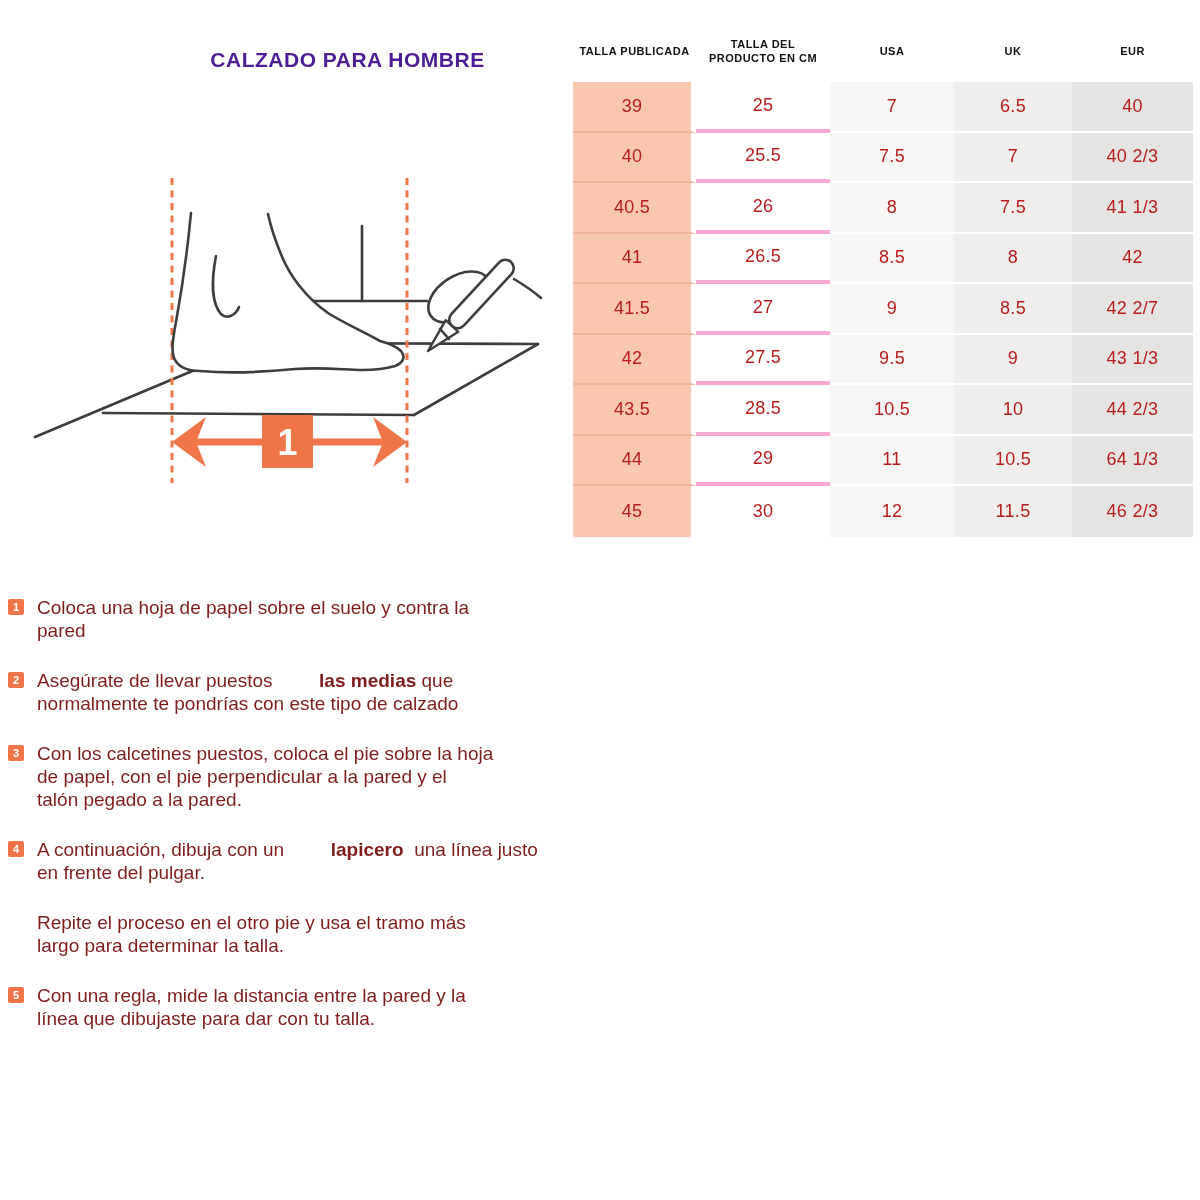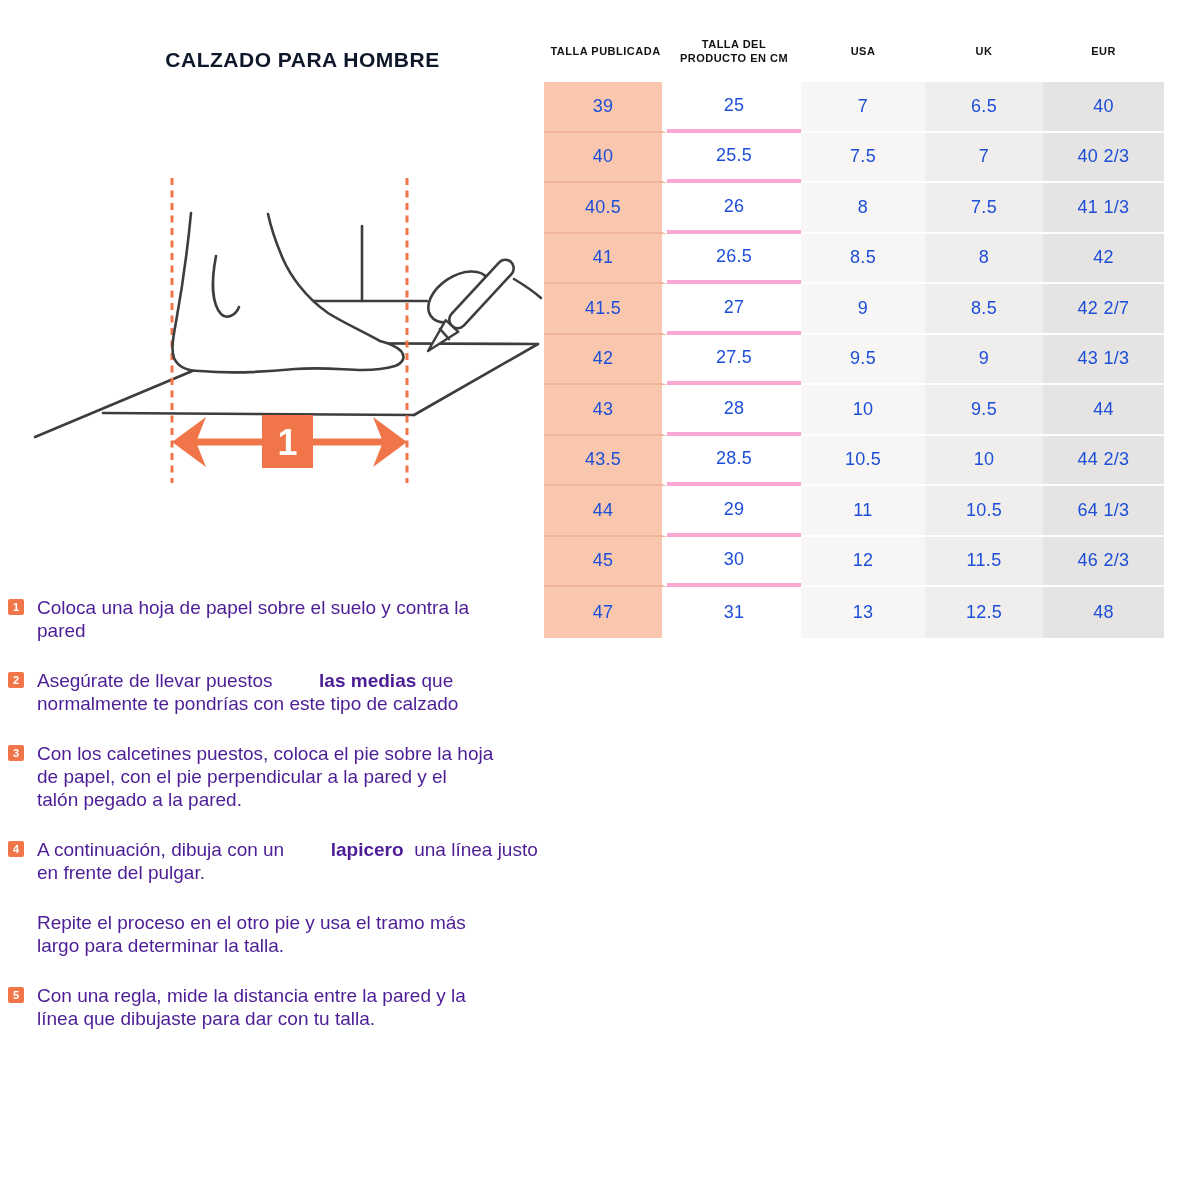--- a/index.html
+++ b/index.html
@@ -3,56 +3,56 @@
 <meta charset="utf-8">
 <style>
   html,body{margin:0;padding:0;background:#fff;}
   .page{
     position:relative;width:1200px;height:1200px;background:#ffffff;overflow:hidden;
     font-family:"Liberation Sans", sans-serif;color:#222;
   }
   
   .title{
     position:absolute;top:48px;left:0;width:605px;text-align:center;
-    font-size:21px;font-weight:800;letter-spacing:.5px;color:#0f172a;
+    font-size:21px;font-weight:800;letter-spacing:.5px;color:#4c1d95;padding-left:45px;
   }
   
   .diagram{position:absolute;left:10px;top:140px;}
   .sketch{stroke:#3d3d3d;stroke-width:2.6;fill:none;stroke-linecap:round;stroke-linejoin:round;}
   .whitefill{fill:#ffffff;stroke:none;}
   .dash{stroke:var(--accent,#ed764c);stroke-width:3;stroke-dasharray:7 5.5;fill:none;}
   .orange-fill{fill:var(--accent,#f0764a);}
   .arrow-shaft{stroke:var(--accent,#f0764a);stroke-width:7;}
   
   .size-table{
-    position:absolute;left:544px;top:0;width:620px;border-collapse:separate;border-spacing:0;
+    position:absolute;left:573px;top:0;width:620px;border-collapse:separate;border-spacing:0;
     table-layout:fixed;
   }
   .size-table th,.size-table td{box-sizing:border-box;text-align:center;vertical-align:middle;}
   .size-table th{
     height:82px;font-size:11px;font-weight:700;letter-spacing:.5px;color:#111;
     padding:26px 4px 6px 4px;line-height:14px;background:#fff;
   }
-  .size-table td{height:50.5px;font-size:18px;letter-spacing:.3px;color:#1d4ed8;}
+  .size-table td{height:50.5px;font-size:18px;letter-spacing:.3px;color:#b91c1c;}
   td.c1{background:var(--salmon,#f8c7ae);border-right:5px solid #fff;border-bottom:2px solid rgba(214,134,99,.28);}
   td.c2{background:#ffffff;border-bottom:4px solid #f9a8d4;}
   td.c3{background:#f7f6f5;border-bottom:2px solid rgba(255,255,255,.9);}
   td.c4{background:#efeeec;border-bottom:2px solid rgba(255,255,255,.9);}
   td.c5{background:#e5e4e2;border-bottom:2px solid rgba(255,255,255,.9);}
   tr:last-child td{border-bottom:none;}
   
   .instructions{position:absolute;left:8px;top:596px;width:585px;}
   .instruction{display:flex;align-items:flex-start;margin-bottom:27px;}
   .instruction.no-badge{padding-left:29px;}
   .badge{
     flex:0 0 auto;width:16px;height:16px;margin:3px 13px 0 0;border-radius:2px;
     background:var(--accent,#f0764a);color:#fff;font-size:11px;font-weight:700;
     display:flex;align-items:center;justify-content:center;
   }
-  .itext{font-size:19px;line-height:23px;color:#4c1d95;white-space:pre-wrap;}
+  .itext{font-size:19px;line-height:23px;color:#7f1d1d;white-space:pre-wrap;}
   .itext .b{font-weight:700;margin-left:36px;}
 </style>
 </head>
 <body>
 
 <div class="page">
 
   <div class="title">CALZADO PARA HOMBRE</div>
 
   <svg class="diagram" width="560" height="440" viewBox="0 0 560 440">
@@ -159,54 +159,40 @@
           <td class="c5">42 2/7</td>
         </tr>
         <tr>
           <td class="c1">42</td>
           <td class="c2">27.5</td>
           <td class="c3">9.5</td>
           <td class="c4">9</td>
           <td class="c5">43 1/3</td>
         </tr>
         <tr>
-          <td class="c1">43</td>
-          <td class="c2">28</td>
-          <td class="c3">10</td>
-          <td class="c4">9.5</td>
-          <td class="c5">44</td>
-        </tr>
-        <tr>
           <td class="c1">43.5</td>
           <td class="c2">28.5</td>
           <td class="c3">10.5</td>
           <td class="c4">10</td>
           <td class="c5">44 2/3</td>
         </tr>
         <tr>
           <td class="c1">44</td>
           <td class="c2">29</td>
           <td class="c3">11</td>
           <td class="c4">10.5</td>
           <td class="c5">64 1/3</td>
         </tr>
         <tr>
           <td class="c1">45</td>
           <td class="c2">30</td>
           <td class="c3">12</td>
           <td class="c4">11.5</td>
           <td class="c5">46 2/3</td>
         </tr>
-        <tr>
-          <td class="c1">47</td>
-          <td class="c2">31</td>
-          <td class="c3">13</td>
-          <td class="c4">12.5</td>
-          <td class="c5">48</td>
-        </tr>
       </tbody>
   </table>
 
   <div class="instructions">
       <div class="instruction">
         <span class="badge">1</span>
         <div class="itext"><span>Coloca una hoja de papel sobre el suelo y contra la
 pared</span></div>
       </div>
       <div class="instruction">

